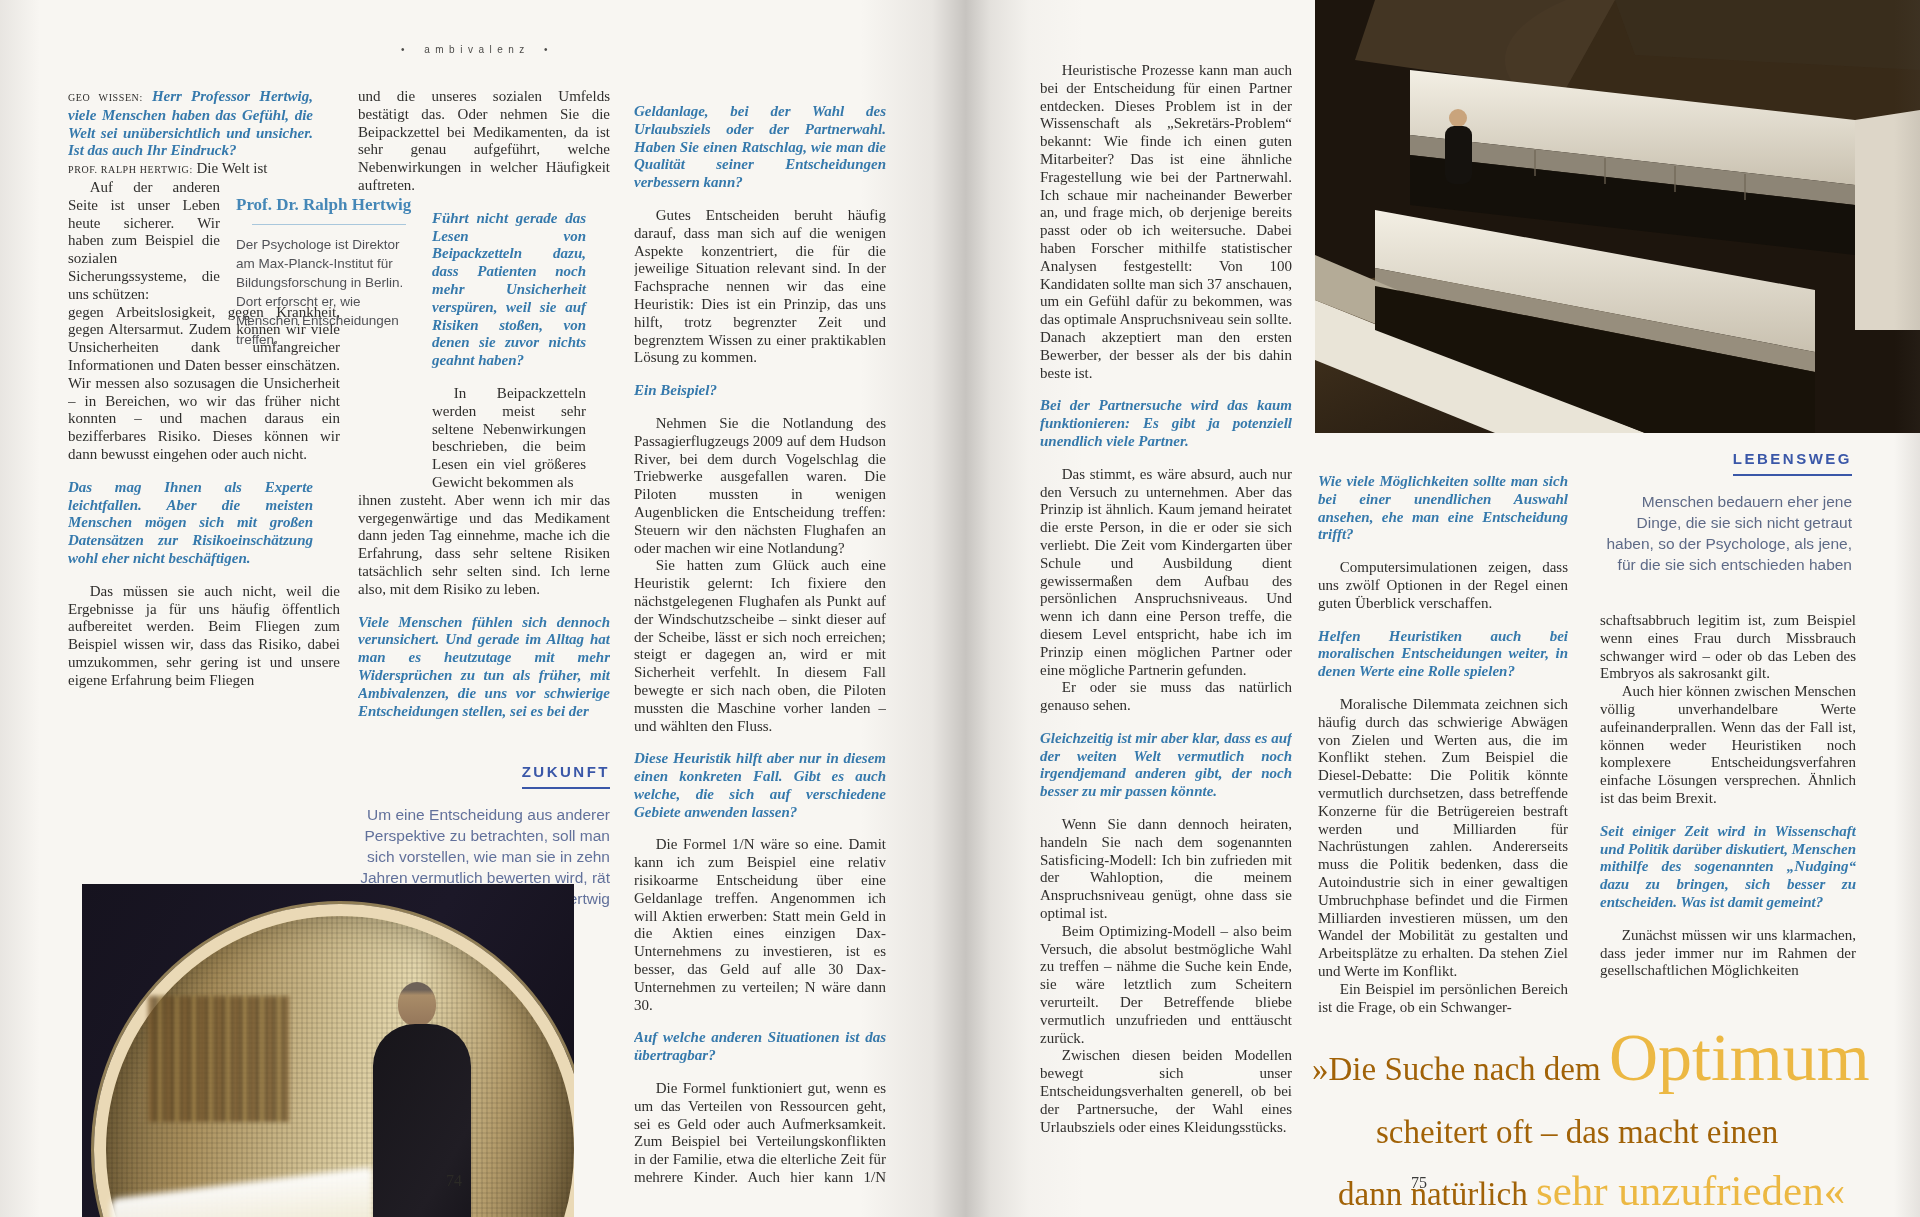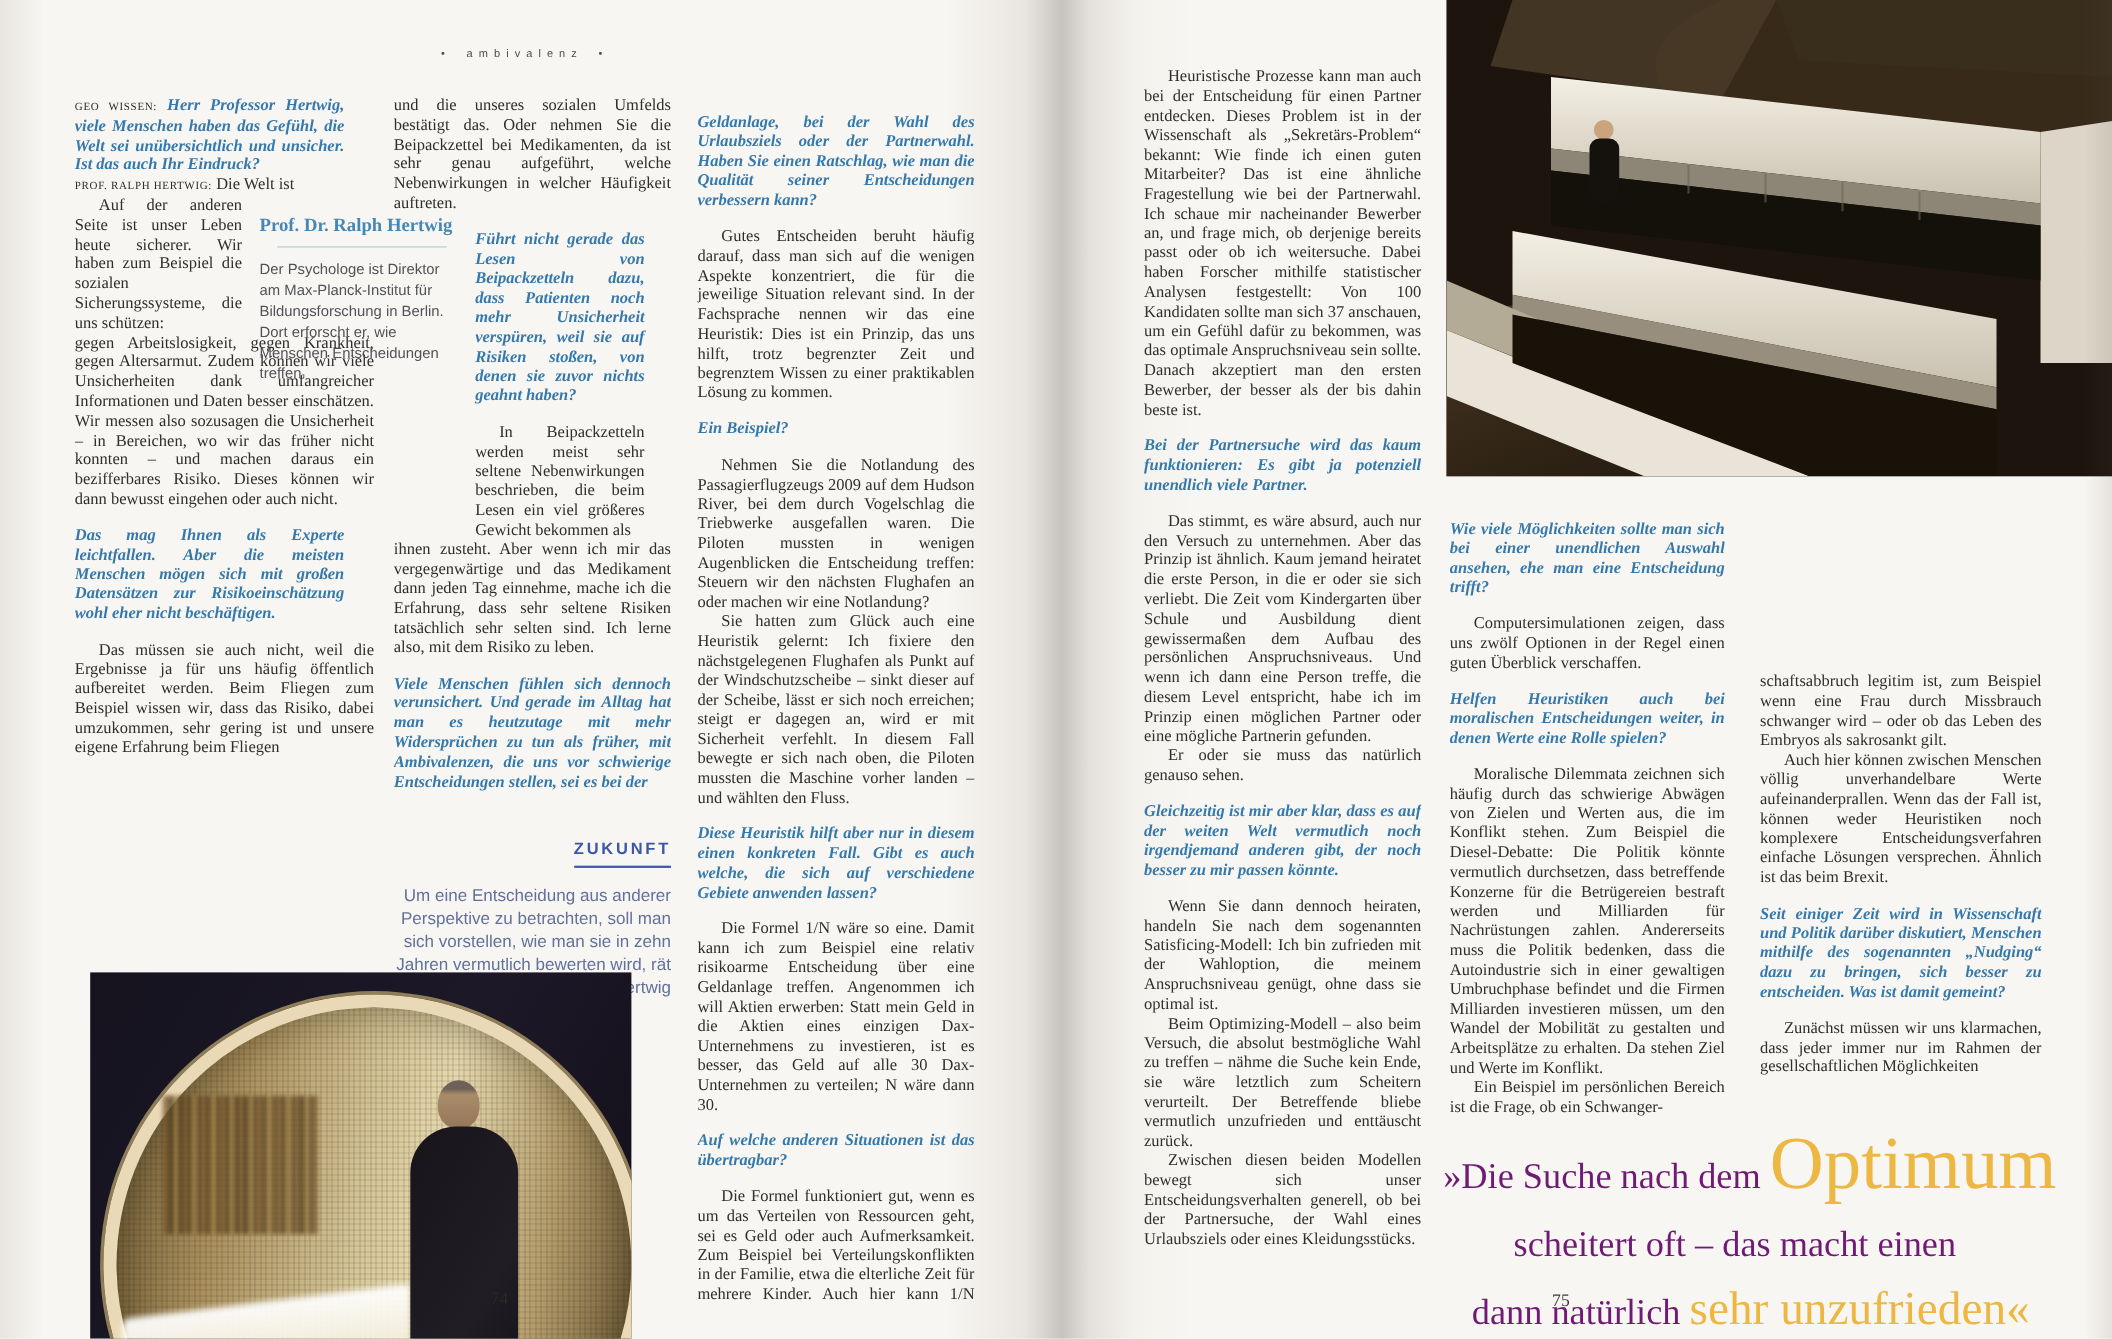--- a/index.html
+++ b/index.html
@@ -50,21 +50,21 @@
   #lebensweg{left:1600px;top:450px;width:252px;}
   .sidehead-title{display:inline-block;font-family:"Liberation Sans",sans-serif;font-weight:bold;
     font-size:15px;color:#3a57a8;letter-spacing:2.5px;border-bottom:2px solid #3a57a8;padding-bottom:7px;}
   .sidehead-body{margin-top:15px;font-family:"Liberation Sans",sans-serif;font-size:15.5px;
     line-height:21px;color:#62719b;}
   #lebensweg .sidehead-body{color:#5e6a87;}
 
   
   .quote{position:absolute;left:1306px;top:1018px;width:600px;font-family:"Liberation Serif",serif;}
   .quote-line{white-space:nowrap;}
-  .q-blue{color:#701a75;font-size:33px;}
+  .q-blue{color:#a16207;font-size:33px;}
   .q-gold-big{color:#ecb843;font-size:68px;}
   .q-gold-mid{color:#ecb843;font-size:43px;}
   .ql1{margin:0 0 17px 6px;}
   .ql2{margin:0 0 15px 70px;}
   .ql3{margin-left:32px;}
 
   .pagenum{position:absolute;font-size:16px;color:#3a3a3a;font-family:Liberation Serif, serif;}
   #pn75{left:1404px;top:1174px;width:30px;text-align:center;}
 
   
@@ -206,30 +206,34 @@
         <line x1="430" y1="174" x2="430" y2="200"></line>
       </g>
 
       <g>
         <circle cx="143" cy="118" r="9" fill="#c9a47c"></circle>
         <rect x="130" y="126" width="27" height="58" rx="9" fill="#15120e"></rect>
       </g>
     </svg>
   </div>
 
+  <div class="sidehead" id="lebensweg">
+    <span class="sidehead-title">LEBENSWEG</span>
+    <div class="sidehead-body">Menschen bedauern eher jene Dinge, die sie sich nicht getraut haben, so der Psychologe, als jene, für die sie sich entschieden haben</div>
+  </div>
 
   <div class="col" id="rc2">
       <p class="p-q">Wie viele Möglichkeiten sollte man sich bei einer unendlichen Auswahl ansehen, ehe man eine Entscheidung trifft?</p>
       <p class="p-a ind">Computersimulationen zeigen, dass uns zwölf Optionen in der Regel einen guten Überblick verschaffen.</p>
       <p class="p-q">Helfen Heuristiken auch bei moralischen Entscheidungen weiter, in denen Werte eine Rolle spielen?</p>
       <p class="p-a ind">Moralische Dilemmata zeichnen sich häufig durch das schwierige Abwägen von Zielen und Werten aus, die im Konflikt stehen. Zum Beispiel die Diesel-Debatte: Die Politik könnte vermutlich durchsetzen, dass betreffende Konzerne für die Betrügereien bestraft werden und Milliarden für Nachrüstungen zahlen. Andererseits muss die Politik bedenken, dass die Autoindustrie sich in einer gewaltigen Umbruchphase befindet und die Firmen Milliarden investieren müssen, um den Wandel der Mobilität zu gestalten und Arbeitsplätze zu erhalten. Da stehen Ziel und Werte im Konflikt.</p>
       <p class="p-a ind">Ein Beispiel im persönlichen Bereich ist die Frage, ob ein Schwanger-</p>
     </div>
   <div class="col" id="rc3">
-      <p class="p-a">schaftsabbruch legitim ist, zum Beispiel wenn eine Frau durch Missbrauch schwanger wird – oder ob das Leben des Embryos als sakrosankt gilt.</p>
+      <p class="p-a">schaftsabbruch legitim ist, zum Beispiel wenn eines Frau durch Missbrauch schwanger wird – oder ob das Leben des Embryos als sakrosankt gilt.</p>
       <p class="p-a ind">Auch hier können zwischen Menschen völlig unverhandelbare Werte aufeinanderprallen. Wenn das der Fall ist, können weder Heuristiken noch komplexere Entscheidungsverfahren einfache Lösungen versprechen. Ähnlich ist das beim Brexit.</p>
       <p class="p-q">Seit einiger Zeit wird in Wissenschaft und Politik darüber diskutiert, Menschen mithilfe des sogenannten „Nudging“ dazu zu bringen, sich besser zu entscheiden. Was ist damit gemeint?</p>
       <p class="p-a ind">Zunächst müssen wir uns klarmachen, dass jeder immer nur im Rahmen der gesellschaftlichen Möglichkeiten</p>
     </div>
 
   <div class="quote">
     <div class="quote-line ql1"><span class="q-blue">»Die Suche nach dem </span><span class="q-gold-big">Optimum</span></div>
     <div class="quote-line ql2 q-blue">scheitert oft – das macht einen</div>
     <div class="quote-line ql3"><span class="q-blue">dann natürlich </span><span class="q-gold-mid">sehr unzufrieden«</span></div>
   </div>

